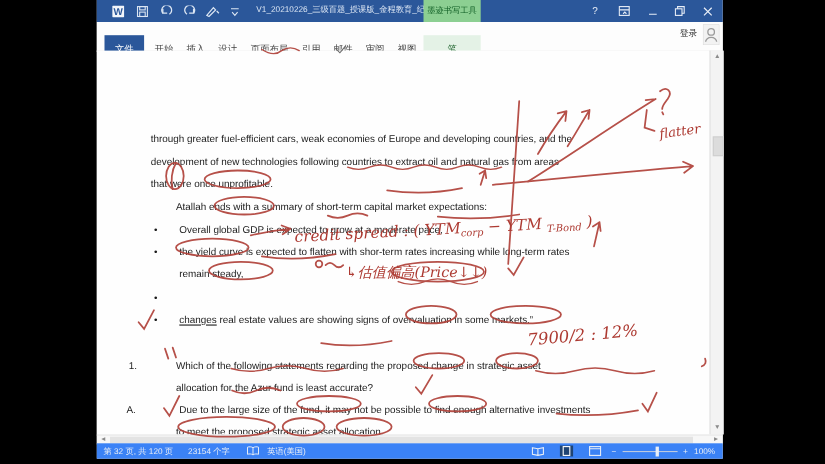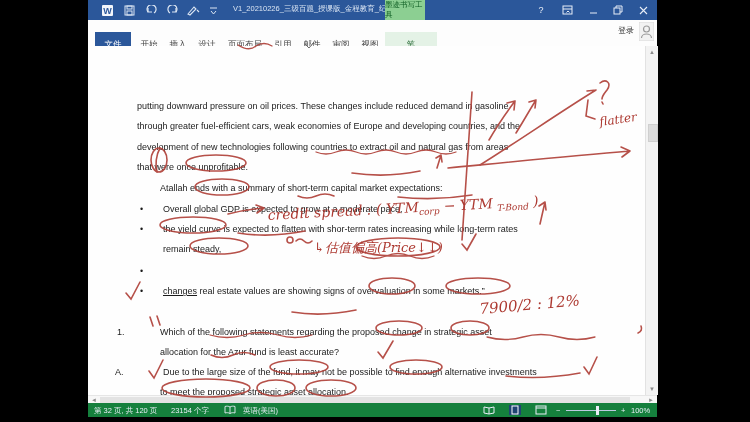--- a/index.html
+++ b/index.html
@@ -27,21 +27,21 @@
   .dl{position:absolute;font-size:9px;color:#1b1b1b;white-space:pre;letter-spacing:0;}
   .dl .u{text-decoration:underline;}
   
   .vscroll{position:absolute;left:557px;top:46px;width:12px;height:349px;background:#f3f3f3;border-left:1px solid #e2e2e2;}
   .sbtn{position:absolute;left:1px;width:10px;height:10px;color:#8a8a8a;font-size:6px;line-height:10px;text-align:center;}
   .vthumb{position:absolute;left:2px;top:78px;width:8px;height:16px;background:#dcdcdc;border:1px solid #cfcfcf;}
   .hscroll{position:absolute;left:0;top:395px;width:569px;height:8px;background:#f7f7f7;border-top:1px solid #e6e6e6;}
   .hbtn{position:absolute;top:0;width:10px;height:8px;color:#8a8a8a;font-size:6px;line-height:8px;text-align:center;}
   .hthumb{position:absolute;left:12px;top:1px;width:530px;height:6px;background:#e3e3e3;}
   
-  .statusbar{position:absolute;left:0;top:403px;width:569px;height:14px;background:#15803d;color:#e9eef7;font-size:7.5px;}
+  .statusbar{position:absolute;left:0;top:403px;width:569px;height:14px;background:#3b82f6;color:#e9eef7;font-size:7.5px;}
   .sb-item{position:absolute;top:3px;white-space:nowrap;}
   .sb-ico{position:absolute;top:2px;width:12px;height:10px;display:flex;align-items:center;justify-content:center;}
   .zoom-track{position:absolute;top:7px;width:50px;height:1px;background:#bcc9e0;}
   .zoom-thumb{position:absolute;top:-4px;width:3px;height:9px;background:#e9eef7;}
   
   .ink-layer{position:absolute;left:0;top:0;width:750px;height:422px;pointer-events:none;}
   .hw{font-family:"DejaVu Serif",serif;font-style:italic;}
 </style>
 </head>
 <body>
@@ -81,21 +81,21 @@
             <path d="M11,5 l2,2"></path>
           </svg>
       </div>
       <div class="tb-ico" style="left:118px">
         <svg width="9" height="11" stroke="#dce6f3" fill="none" stroke-width="1">
             <path d="M1,3 h7"></path>
             <path d="M2,6 l2.5,3 l2.5,-3"></path>
           </svg>
       </div>
       <div class="tb-title" style="left:145px">V1_20210226_三级百题_授课版_金程教育_纪...</div>
-      <div class="ink-chip" style="left:297px;width:40px">墨迹书写工具</div>
+      <div class="ink-chip" style="left:297px;width:52px">墨迹书写工具</div>
       <div class="winbtn" style="left:444px">?</div>
       <div class="winbtn" style="left:470px">
         <svg width="11" height="10" stroke="#e8eef7" fill="none" stroke-width="1">
             <rect x="1" y="1" width="9" height="8"></rect>
             <path d="M1,4 h9"></path>
             <path d="M4.5,7.5 l1.5,-1.5 l1.5,1.5"></path>
           </svg>
       </div>
       <div class="winbtn" style="left:496px">
         <svg width="9" height="9" stroke="#e8eef7" stroke-width="1">
@@ -130,21 +130,20 @@
       <div class="abs" style="left:551px;top:2px">
         <svg width="15" height="19">
             <rect x="0" y="0" width="15" height="19" fill="#f2f2f2" stroke="#dadada"></rect>
             <circle cx="7.5" cy="7" r="3" fill="none" stroke="#9a9a9a" stroke-width="1.2"></circle>
             <path d="M2.5,16 a5,4 0 0 1 10,0" fill="none" stroke="#9a9a9a" stroke-width="1.2"></path>
           </svg>
       </div>
     </div>
 
     <div class="doc">
-      <div class="dl" style="left:49px;top:55px">putting downward pressure on oil prices. These changes include reduced demand in gasoline</div>
       <div class="dl" style="left:49px;top:75px">through greater fuel-efficient cars, weak economies of Europe and developing countries, and the</div>
       <div class="dl" style="left:49px;top:96px">development of new technologies following countries to extract oil and natural gas from areas</div>
       <div class="dl" style="left:49px;top:116px">that were once unprofitable.</div>
       <div class="dl" style="left:72px;top:137px">Atallah ends with a summary of short-term capital market expectations:</div>
 
       <div class="dl" style="left:52px;top:158px">•</div>
       <div class="dl" style="left:75px;top:158px">Overall global GDP is expected to grow at a moderate pace,</div>
 
       <div class="dl" style="left:52px;top:178px">•</div>
       <div class="dl" style="left:75px;top:178px">the yield curve is expected to flatten with shor-term rates increasing while long-term rates</div>

